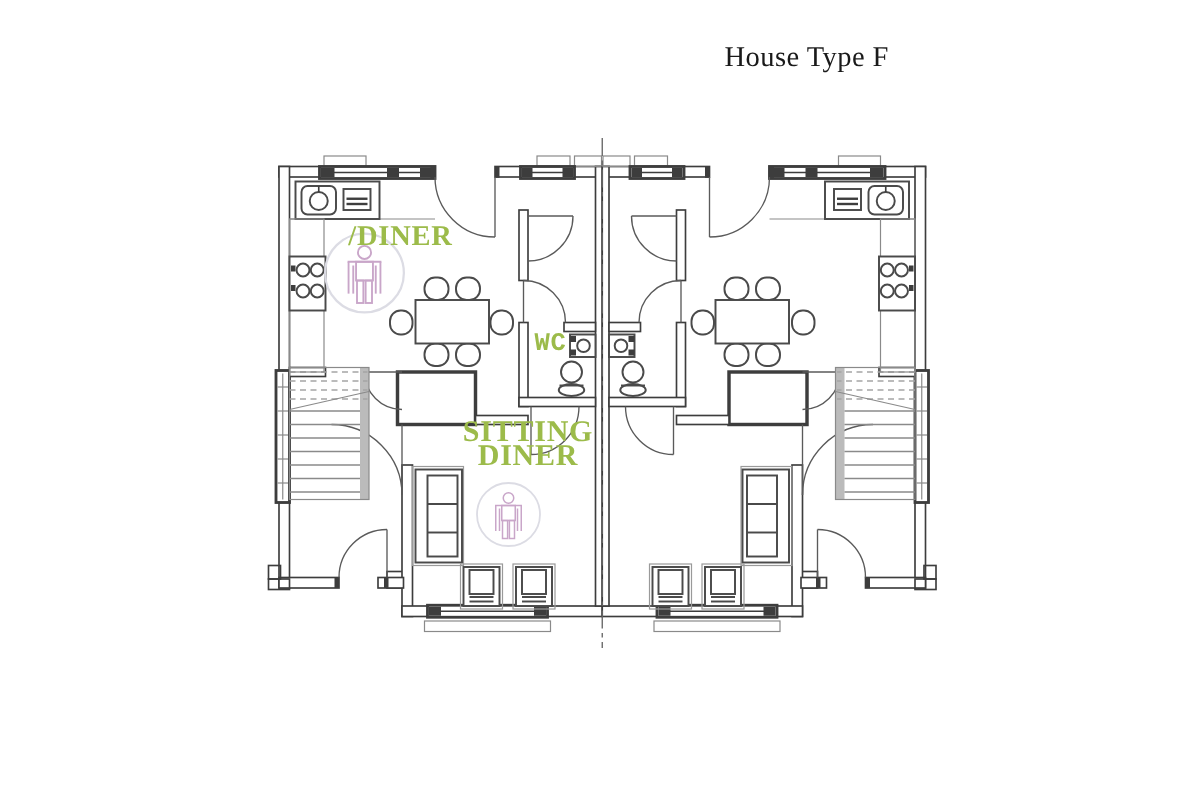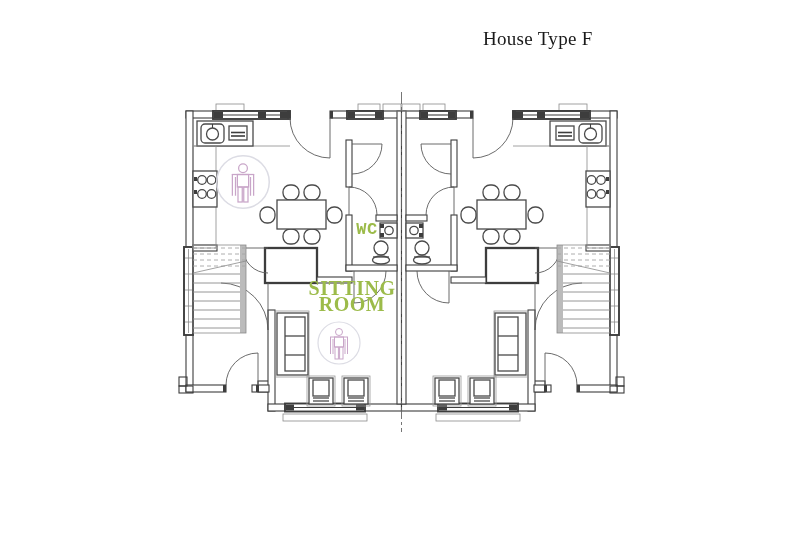--- a/index.html
+++ b/index.html
@@ -223,21 +223,22 @@
 
     <use href="#accsym" transform="translate(243,182) scale(1.25)"></use>
     <use href="#accsym" transform="translate(339,343)"></use>
 
     <line class="cl" x1="401.5" y1="92" x2="401.5" y2="432"></line>
   </svg>
 
   <div class="title">House Type F</div>
 
   <div class="label lab-kitchen">
+    <div>/DINER</div>
   </div>
 
   <div class="label lab-wc">WC</div>
 
   <div class="label lab-sitting">
     <div>SITTING</div>
-    <div>ROOM</div>
+    <div>DINER</div>
   </div>
 </div>
 
 </body></html>

